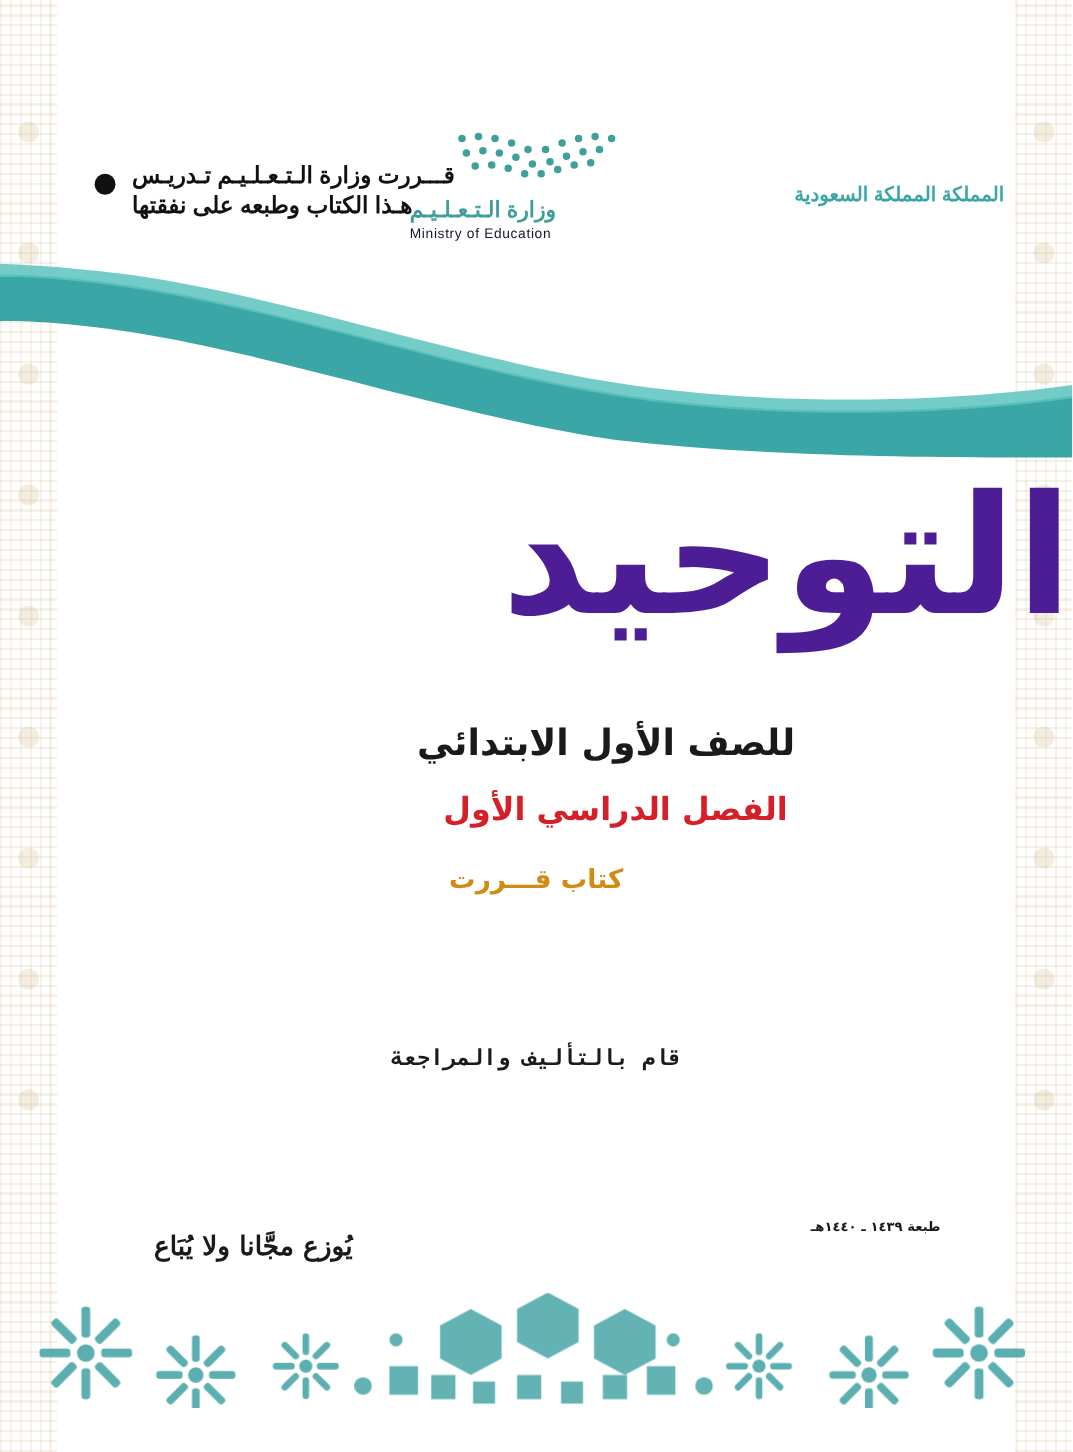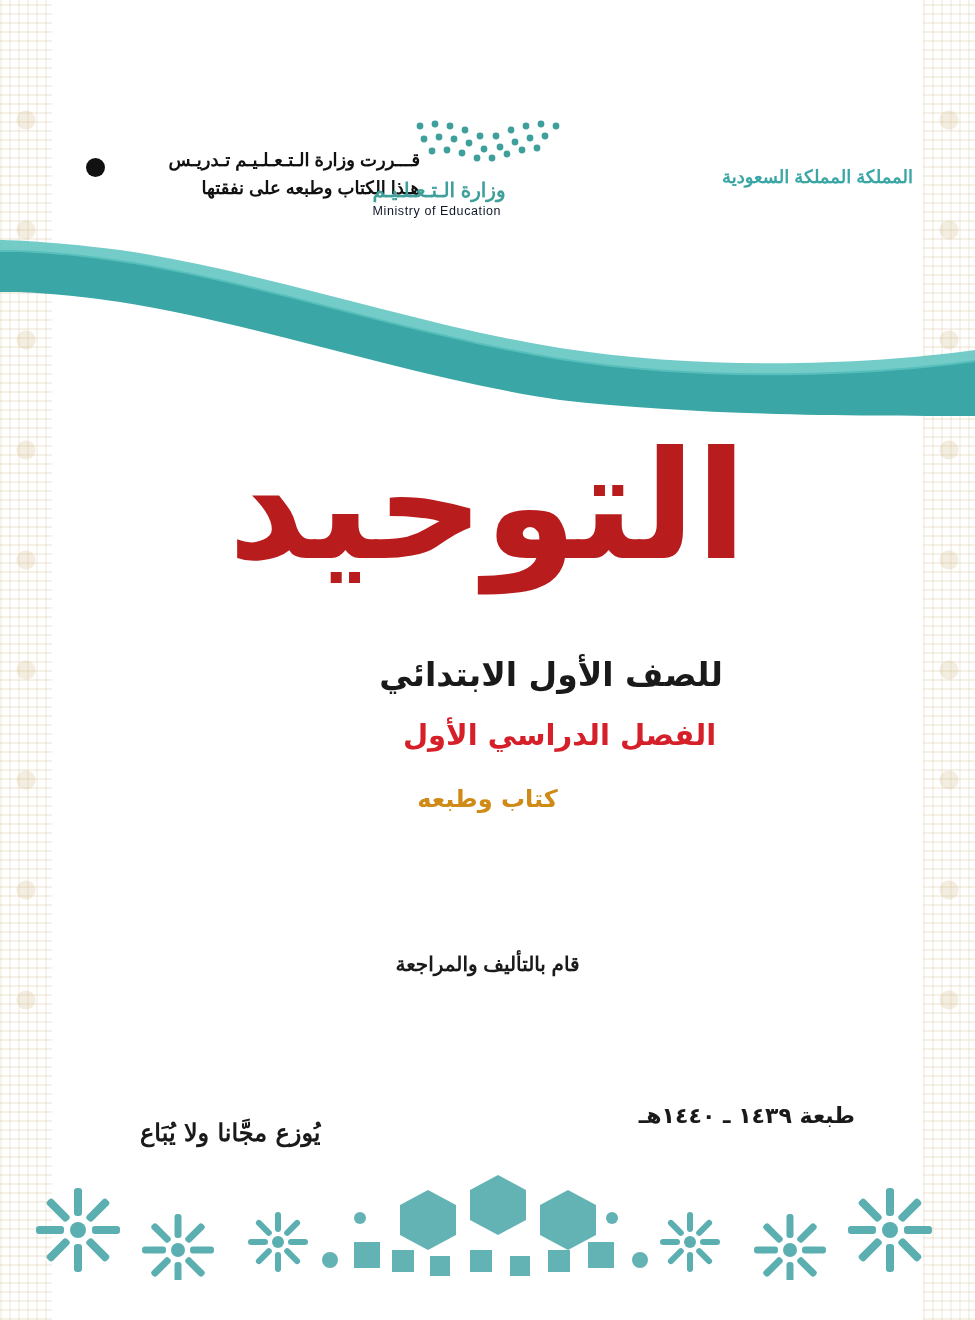--- a/index.html
+++ b/index.html
@@ -74,24 +74,24 @@
     font-size: 18px;
     font-weight: bold;
     letter-spacing: 0.5px;
     white-space: nowrap;
   }
   .decision {
     position: absolute;
     left: 120px;
     top: 28px;
     width: 300px;
-    text-align: right;
+    text-align: left;
     direction: rtl;
     color: #111;
-    font-size: 18px;
+    font-size: 21px;
     font-weight: bold;
     line-height: 28px;
   }
   .decision .line { display: block; white-space: nowrap; }
   .bullet {
     position: absolute;
     left: 86px;
     top: 40px;
     width: 19px;
     height: 19px;
@@ -131,22 +131,21 @@
     width: 975px;
     height: 180px;
   }
 
   
   .title {
     position: absolute;
     top: 420px;
     left: 0;
     width: 975px;
-    text-align: center;
-    color: #b91c1c;
+    color: #4c1d95;
     font-family: "DejaVu Sans", sans-serif;
     font-size: 150px;
     font-weight: bold;
     line-height: 1.15;
     letter-spacing: -2px;
   }
   .subtitle-1 {
     position: absolute;
     top: 655px;
     width: 848px;
@@ -177,36 +176,36 @@
     font-weight: bold;
   }
 
   
   .authors {
     position: absolute;
     top: 945px;
     width: 975px;
     text-align: center;
     color: #1a1a1a;
-    font-family: Liberation Sans, sans-serif;
+    font-family: Liberation Mono, monospace;
     font-size: 20px;
     font-weight: bold;
     line-height: 38px;
   }
 
   
   .edition {
     position: absolute;
     right: 120px;
     top: 1100px;
     text-align: center;
     direction: rtl;
     color: #1a1a1a;
     font-family: "DejaVu Sans", sans-serif;
-    font-size: 22px;
+    font-size: 12px;
     font-weight: bold;
     line-height: 31px;
   }
   .free-note {
     position: absolute;
     left: 140px;
     top: 1118px;
     color: #1a1a1a;
     font-family: "DejaVu Serif", serif;
     font-size: 24px;
@@ -285,21 +284,21 @@
   <div class="wave">
     <svg width="975" height="180" viewBox="0 0 975 180" preserveAspectRatio="none" aria-hidden="true">
       <path d="M0,10 C0,10 40,8 120,20 C260,41 420,96 560,118 C700,140 860,136 975,120 L975,176 C860,176 700,176 560,160 C420,140 260,84 120,62 C40,50 0,52 0,52 Z" fill="#3aa6a6"></path>
       <path d="M0,0 C0,0 40,0 120,10 C260,30 420,86 560,108 C700,130 860,126 975,110 L975,122 C860,138 700,142 560,120 C420,98 260,43 120,22 C40,10 0,12 0,12 Z" fill="#5cc3c0" opacity="0.85"></path>
     </svg>
   </div>
 
   <div class="title">التوحيد</div>
   <div class="subtitle-1">للصف الأول الابتدائي</div>
   <div class="subtitle-2">الفصل الدراسي الأول</div>
-  <div class="subtitle-3">كتاب وطبعه</div>
+  <div class="subtitle-3">كتاب قـــررت</div>
 
   <div class="authors">
     <div>قام بالتأليف والمراجعة</div>
   </div>
 
   <div class="edition">
     <div>طبعة ١٤٣٩ ـ ١٤٤٠هـ</div>
   </div>
   <div class="free-note">يُوزع مجَّانا ولا يُبَاع</div>
 

